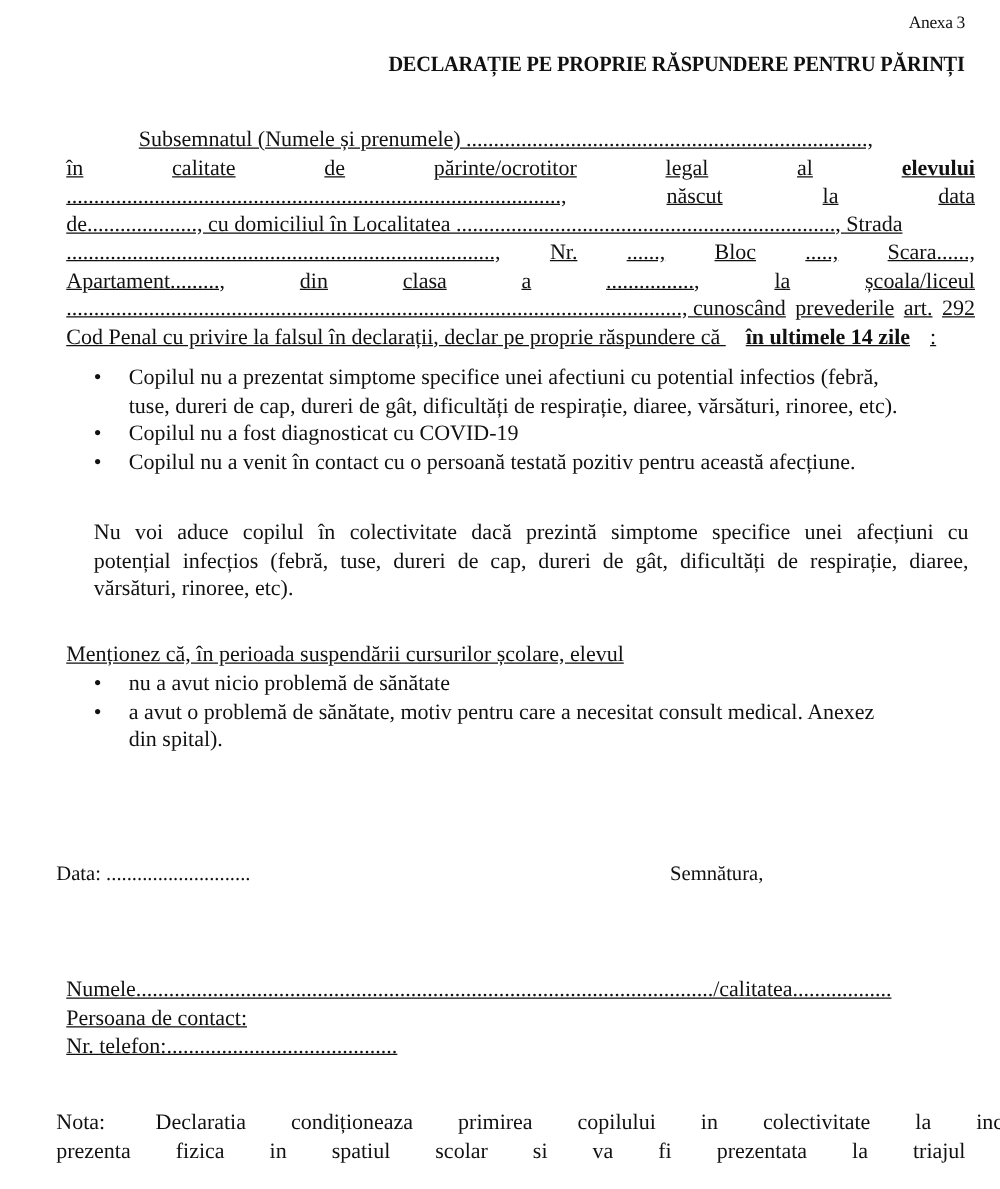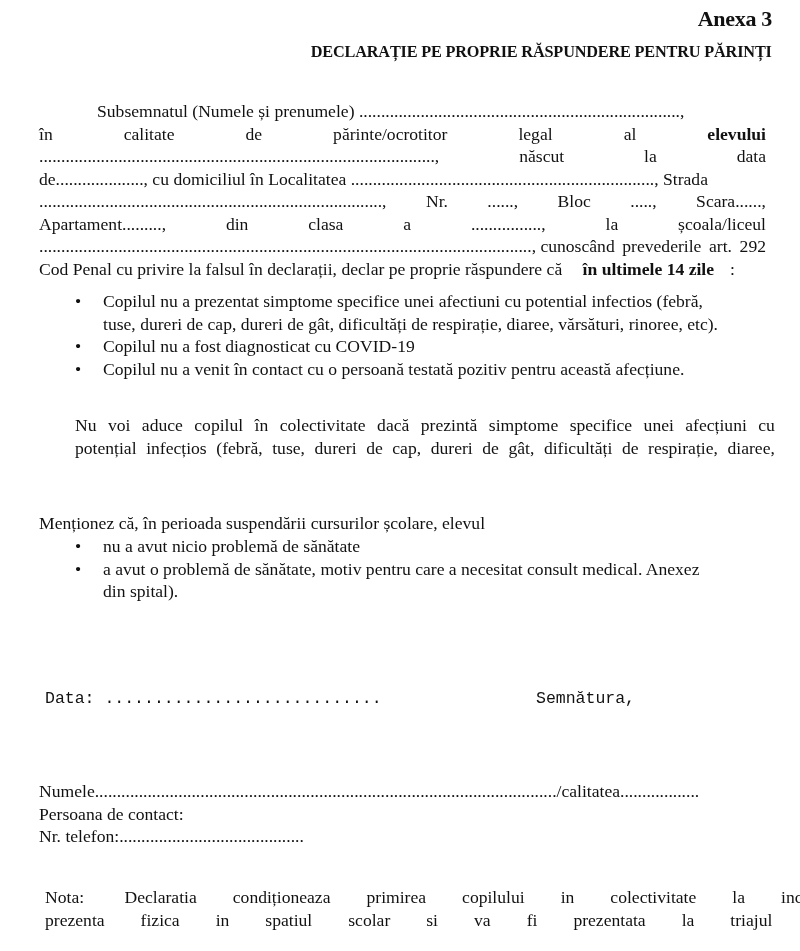--- a/index.html
+++ b/index.html
@@ -13,33 +13,33 @@
       position: relative;
       overflow: hidden;
       color: #111111;
       font-family: "Liberation Serif", serif;
       font-size: 17.6px;
       line-height: 22.5px;
     }
     .abs { position: absolute; }
     .annex {
       right: 28px; top: 8px;
-      font-weight: bold; font-size: 22px;
+      font-weight: normal; font-size: 14px;
       letter-spacing: -0.3px;
     }
     .title {
       right: 28px; top: 40px;
       font-weight: bold; font-size: 17.5px;
       letter-spacing: -0.2px;
       white-space: nowrap;
       transform: scaleX(0.93);
       transform-origin: right center;
     }
     .para {
-      left: 39px; width: 727px;
+      left: 53px; width: 727px; text-decoration: underline;
     }
     .jline {
       display: flex;
       justify-content: space-between;
       white-space: nowrap;
       height: 22.5px;
     }
     .jline span { white-space: pre; }
     .bold { font-weight: bold; }
     .blist {
@@ -52,21 +52,21 @@
     }
     .blist li .bullet {
       position: absolute; left: 0; top: 0;
     }
     .cond-par {
       left: 75px; width: 700px;
       text-align: justify;
     }
     .cond-par .l { white-space: nowrap; display:flex; justify-content:space-between; }
     .sig-row {
-      font-family: Liberation Mono, monospace;
+      font-family: Liberation Serif, serif;
       font-size: 16.5px;
     }
     .nota {
       left: 45px; width: 730px;
     }
     .nota .l { white-space: nowrap; display:flex; justify-content:space-between;gap:36px; }
     .nota .l span, .cond-par .l span { white-space: pre; }
   </style>
 </head>
 <body>
@@ -167,20 +167,21 @@
       <span>de</span>
       <span>cap,</span>
       <span>dureri</span>
       <span>de</span>
       <span>gât,</span>
       <span>dificultăți</span>
       <span>de</span>
       <span>respirație,</span>
       <span>diaree,</span>
     </div>
+  <div>vărsături, rinoree, etc).</div>
 </div>
 
 <div class="abs para" style="top:512px;">Menționez că, în perioada suspendării cursurilor școlare, elevul</div>
 <ul class="abs blist" style="top:535px;">
   <li>
     <span class="bullet">•</span>
     <span>nu a avut nicio problemă de sănătate</span>
   </li>
   <li>
     <span class="bullet">•</span>

